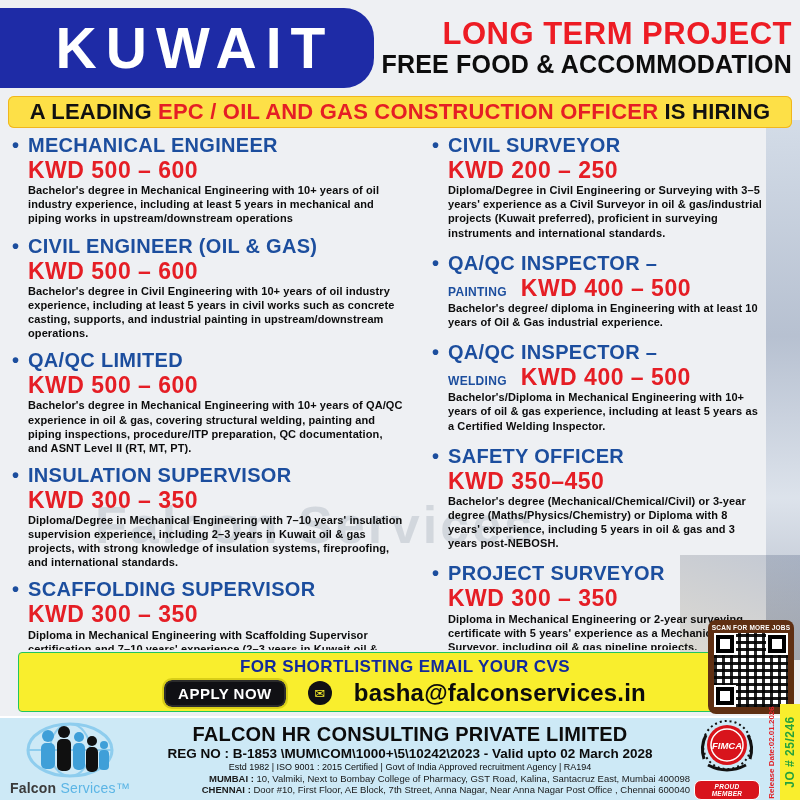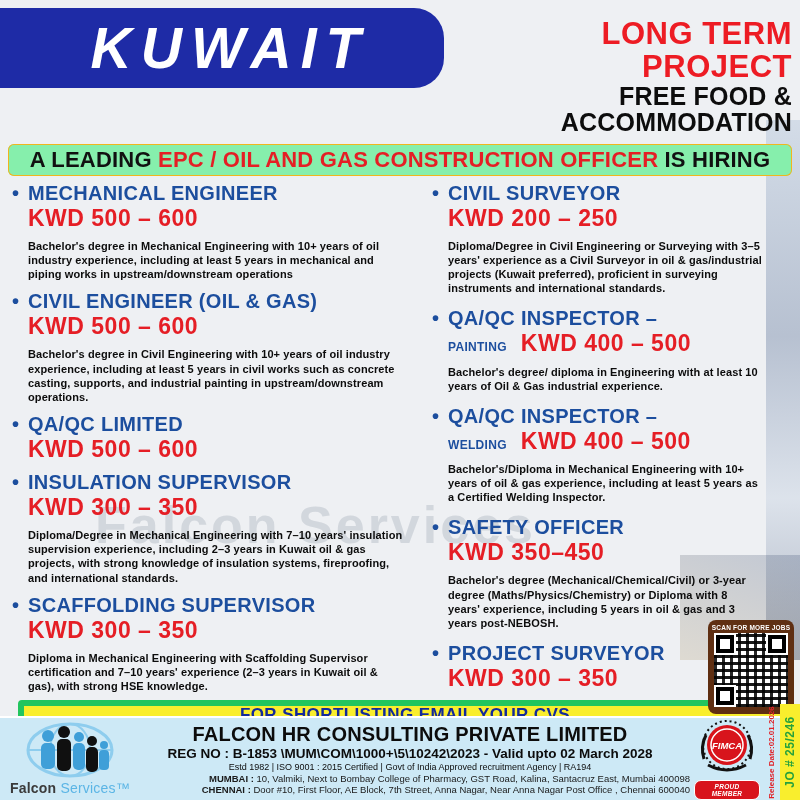--- a/index.html
+++ b/index.html
@@ -23,32 +23,32 @@
     z-index:0;
   }
   .watermark {
     position:absolute; left:95px; top:495px; z-index:0;
     font-size:52px; font-weight:bold; letter-spacing:3px;
     color:rgba(140,152,165,.28); white-space:nowrap;
   }
   
   .header { position:relative; z-index:2; padding-top:8px; display:flex; }
   .kuwait-box {
-    background:#1e2ba6; color:#fff; width:444px; height:80px;
+    background:#1e2ba6; color:#fff; width:374px; height:80px;
     border-radius:0 30px 30px 0;
     display:flex; align-items:center; justify-content:center;
-    font-size:57px; font-style:italic; font-weight:bold; letter-spacing:9px;
+    font-size:57px; font-weight:bold; letter-spacing:9px;
     padding-left:16px;
   }
   .header-right { flex:1; text-align:right; padding:10px 8px 0 0; line-height:1.05; }
   .ltp { color:#ed1c24; font-size:31px; font-weight:bold; letter-spacing:.5px; }
   .ffa { color:#0d0d0d; font-size:25px; font-weight:bold; letter-spacing:.2px; }
   
   .banner {
-    position:relative; z-index:2; margin:8px 8px 0 8px; background:#86efac;
+    position:relative; z-index:2; margin:8px 8px 0 8px; background:#fde047;
     border-radius:6px; height:32px; display:flex; align-items:center; justify-content:center;
     font-size:22px; letter-spacing:.2px; box-shadow:0 0 0 1px #f0b61e inset;
   }
   .banner .red { color:#e51e25; }
   .banner .blk { color:#111; }
   .banner span { white-space:pre; }
   
   .jobs { position:relative; z-index:2; display:flex; padding:6px 6px 0 12px; height:522px; overflow:hidden; }
   .col { display:flex; flex-direction:column; }
   .col-left  { width:420px; padding-right:14px; }
@@ -57,28 +57,28 @@
   .col-right .job { margin-bottom:12px; }
   .job-title-row { display:flex; align-items:baseline; }
   .bullet { color:#1c4e9e; font-size:20px; width:16px; flex:none; }
   .job-title { color:#1c4e9e; font-size:20px; font-weight:bold; letter-spacing:.3px; line-height:1.1; }
   .job-line2 { padding-left:16px; display:flex; align-items:baseline; gap:14px; }
   .job-salary { color:#e51e25; font-size:23px; font-weight:bold; letter-spacing:.5px; padding-left:16px; line-height:1.1; margin-top:1px; }
   .job-salary.inline { padding-left:0; }
   .job-title2 { color:#1c4e9e; font-size:12px; font-weight:bold; letter-spacing:.3px; }
   .job-desc {
     color:#0c0c0c; font-size:11px; font-weight:bold; line-height:1.28;
-    padding-left:16px; margin-top:8px; letter-spacing:.1px;
+    padding-left:16px; margin-top:0; letter-spacing:.1px;
   }
   .col-right .job-desc { max-width:330px; }
   .col-left  .job-desc { max-width:392px; }
   
   .apply-bar {
     position:relative; z-index:2; margin:2px 8px 0 18px; background:#f9ee2d;
-    border:6px solid #22c55e; border-radius:4px; height:60px;
+    border:1px solid #22c55e; border-radius:4px; height:60px;
     display:flex; flex-direction:column; align-items:center; justify-content:center; gap:2px;
   }
   .apply-heading { color:#132a9b; font-size:17px; font-weight:bold; letter-spacing:.4px; }
   .apply-row { display:flex; align-items:center; gap:22px; }
   .apply-btn {
     background:#101014; color:#fff; border:2px solid #2b2b2b; outline:2px solid #d8ce17;
     border-radius:8px; font-size:15px; font-weight:bold; letter-spacing:.5px;
     padding:3px 12px; cursor:pointer; font-family:inherit;
   }
   .mail-circle {
@@ -182,20 +182,21 @@
       <div class="job-salary">KWD 500 – 600</div>
       <div class="job-desc">Bachelor's degree in Civil Engineering with 10+ years of oil industry experience, including at least 5 years in civil works such as concrete casting, supports, and industrial painting in upstream/downstream operations.</div>
     </div>
 
     <div class="job">
       <div class="job-title-row">
           <span class="bullet">•</span>
         <span class="job-title">QA/QC LIMITED</span>
         </div>
       <div class="job-salary">KWD 500 – 600</div>
+      <div class="job-desc">Bachelor's degree in Mechanical Engineering with 10+ years of QA/QC experience in oil &amp; gas, covering structural welding, painting and piping inspections, procedure/ITP preparation, QC documentation, and ASNT Level II (RT, MT, PT).</div>
     </div>
 
     <div class="job">
       <div class="job-title-row">
           <span class="bullet">•</span>
         <span class="job-title">INSULATION SUPERVISOR</span>
         </div>
       <div class="job-salary">KWD 300 – 350</div>
       <div class="job-desc">Diploma/Degree in Mechanical Engineering with 7–10 years' insulation supervision experience, including 2–3 years in Kuwait oil &amp; gas projects, with strong knowledge of insulation systems, fireproofing, and international standards.</div>
     </div>

